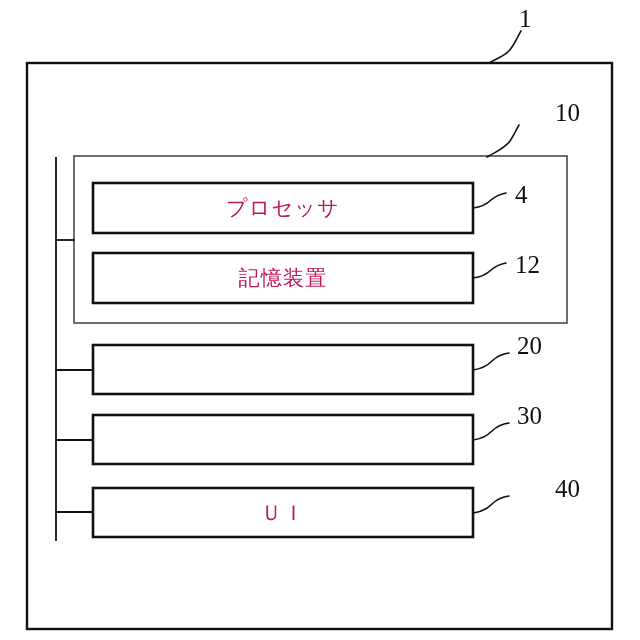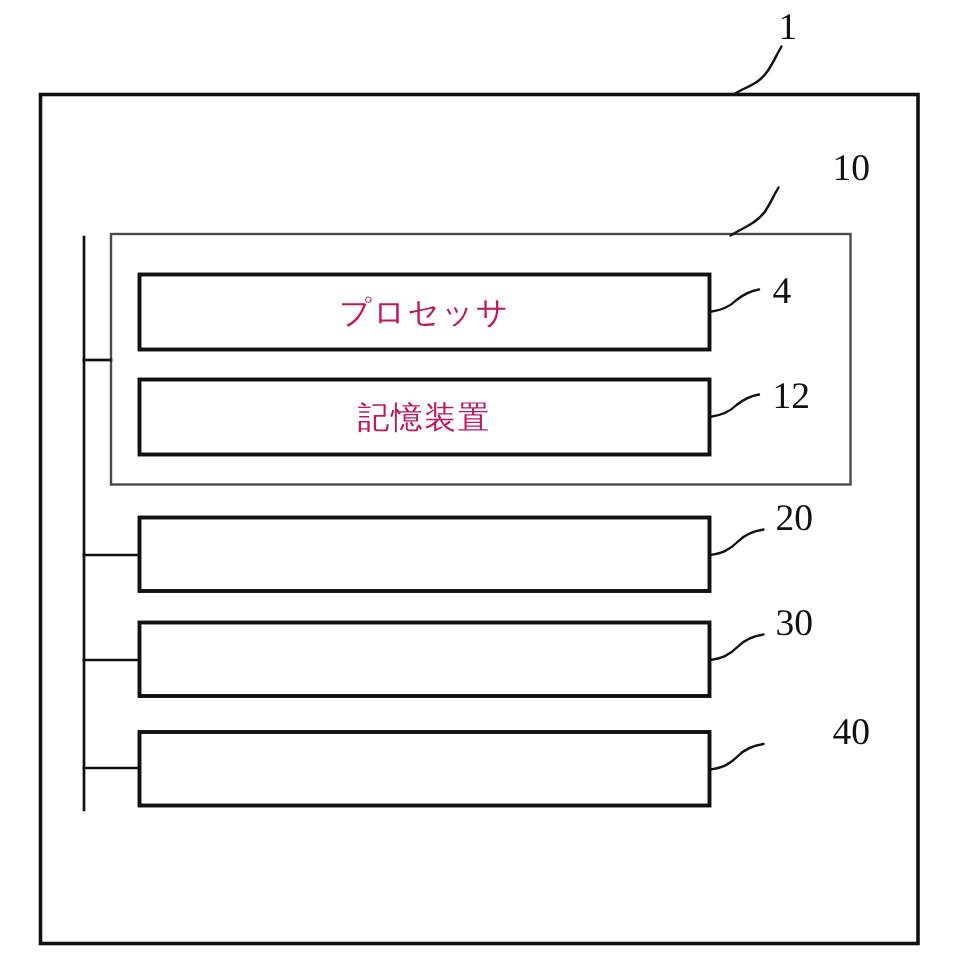--- a/index.html
+++ b/index.html
@@ -110,20 +110,21 @@
     <path class="leader-line" d="M 473 513 C 481 512 486 510 492 504 C 497 499 502 497 509 496"></path>
 
   </svg>
 
   <div class="block-label" style="left:93px; top:183px; width:380px; height:50px;">プロセッサ</div>
 
   <div class="block-label" style="left:93px; top:253px; width:380px; height:50px;text-align:center;">記憶装置</div>
 
 
 
+  <div class="block-label" style="left:93px; top:488px; width:380px; height:49px;">ＵＩ</div>
 
   <div class="ref-number" style="left:519px; top:5px;">1</div>
 
   <div class="ref-number" style="left:518px; top:99px;margin-left:37px;">10</div>
 
   <div class="ref-number" style="left:515px; top:181px;">4</div>
 
   <div class="ref-number" style="left:515px; top:251px;">12</div>
 
   <div class="ref-number" style="left:517px; top:332px;">20</div>

